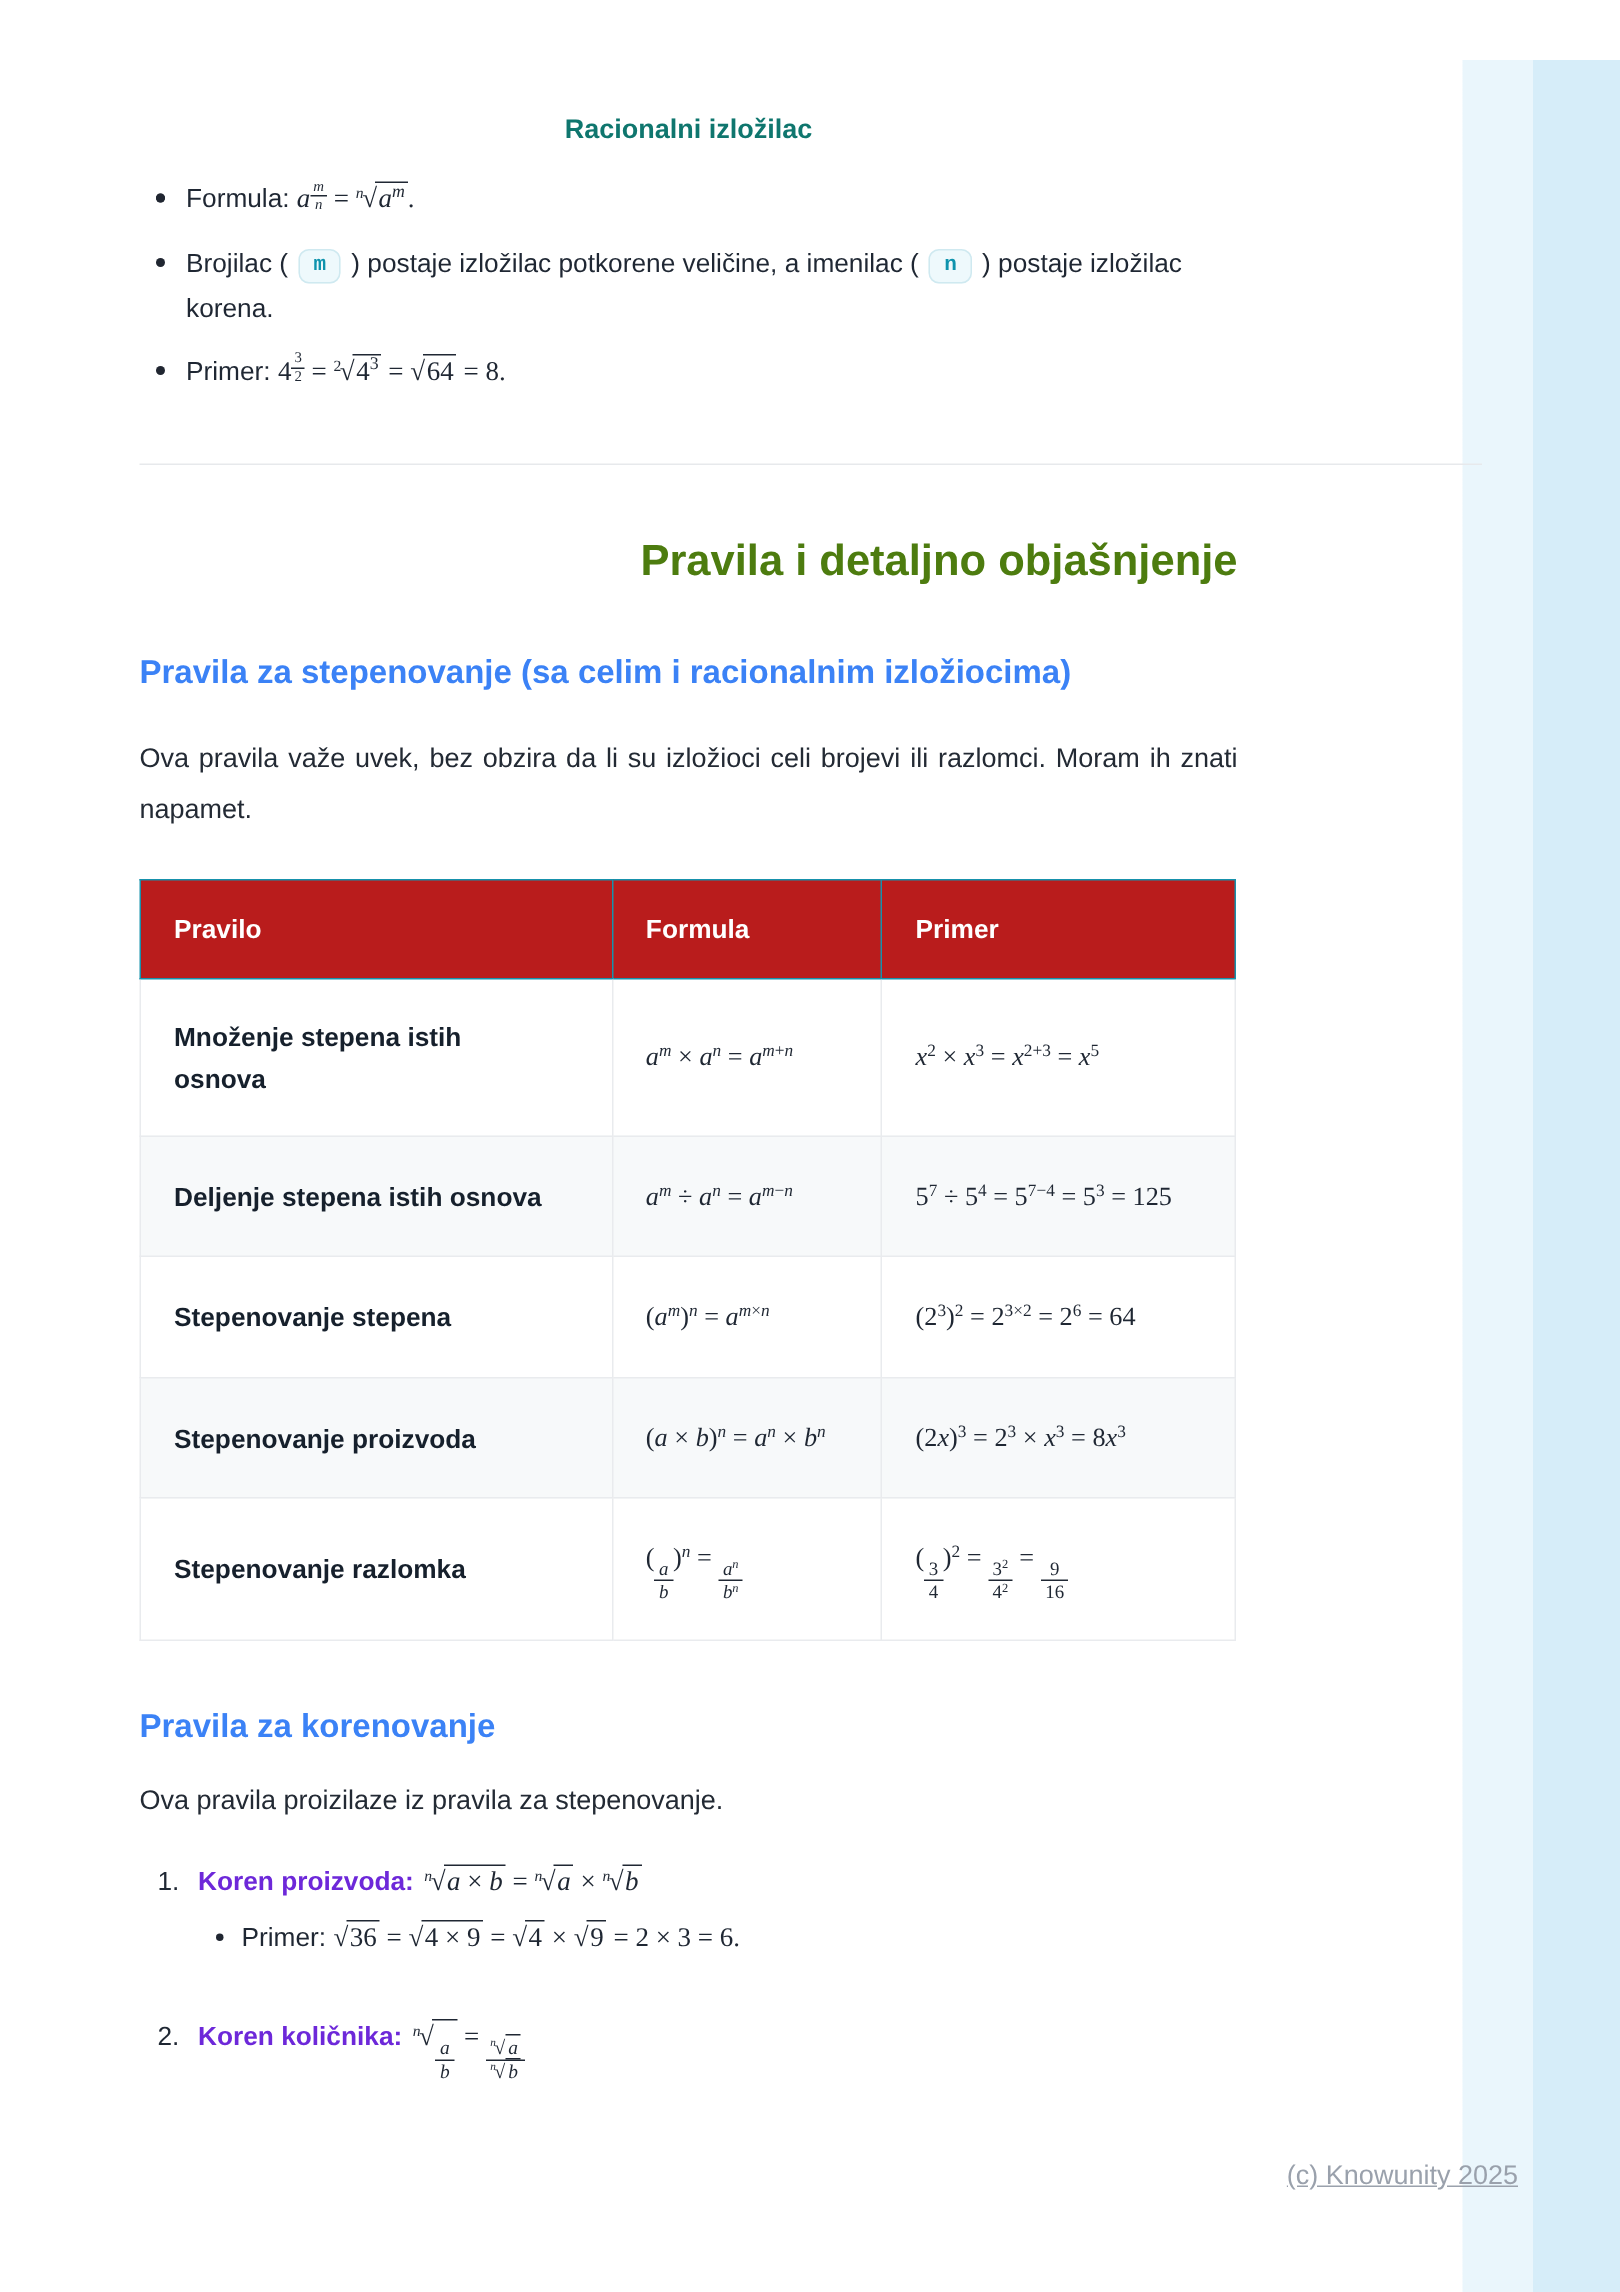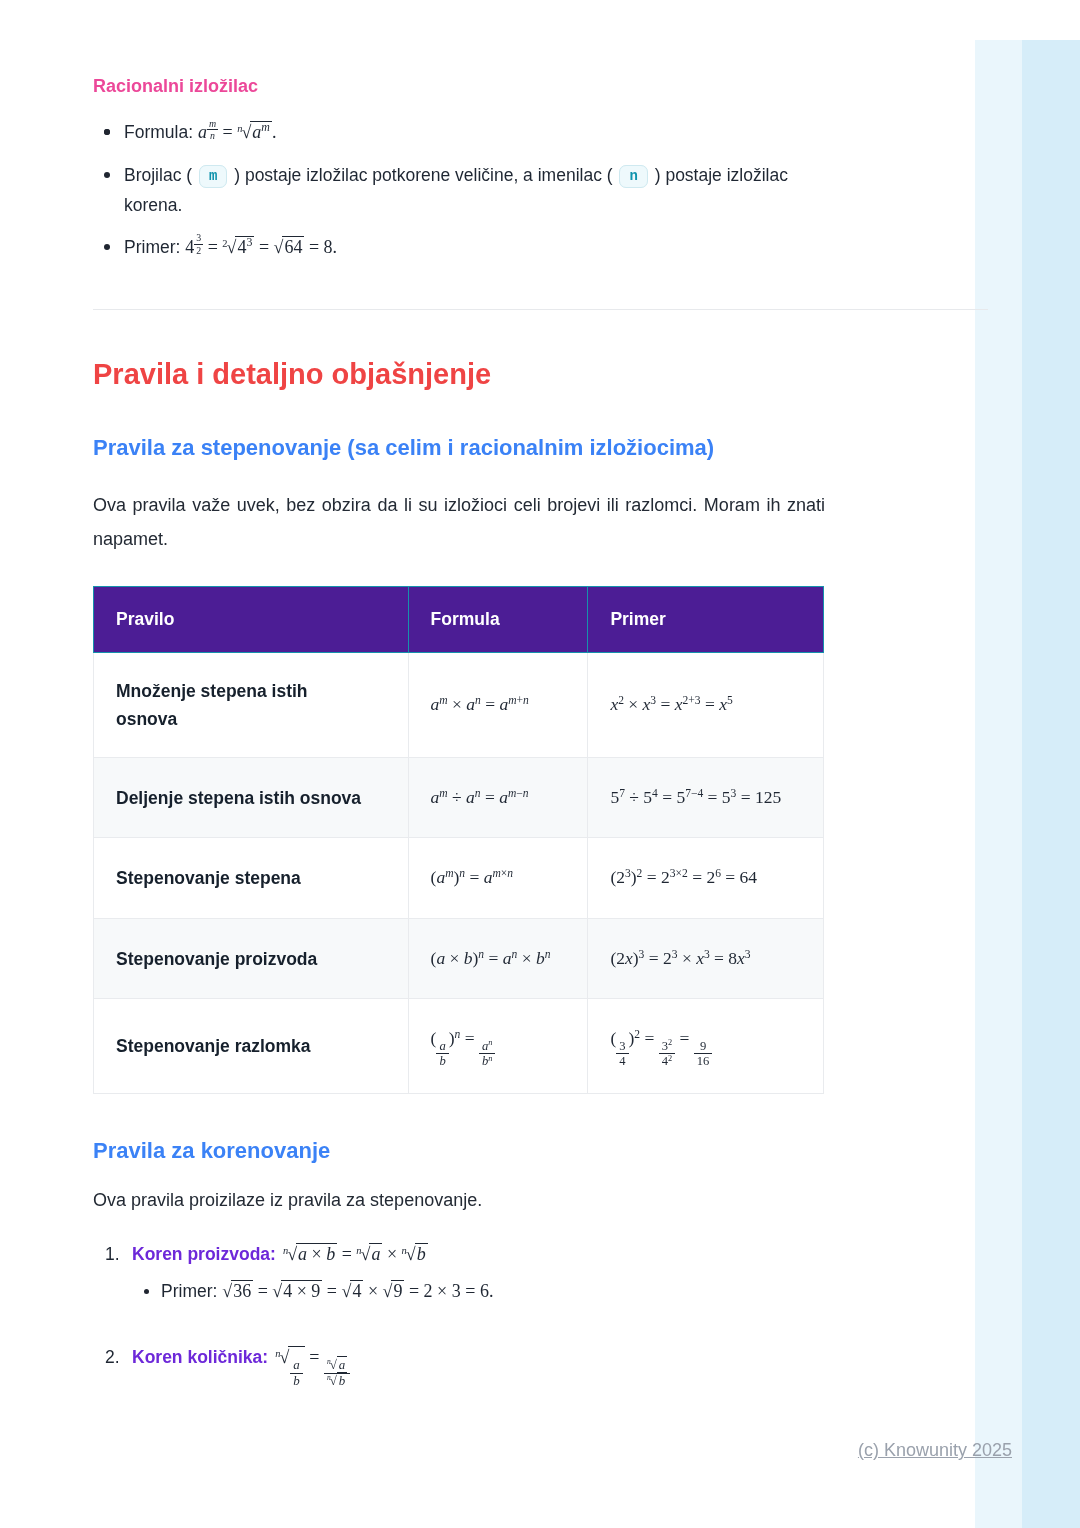--- a/index.html
+++ b/index.html
@@ -16,25 +16,25 @@
     z-index:0;
   }
   .content { position:absolute; left:93px; top:0; width:732px; z-index:1; padding-top:48px; }
 
   
   .blist { margin:0; padding:0; list-style:none; }
   .blist li { position:relative; padding-left:31px; margin:11px 0; line-height:1.75; }
   .dot { position:absolute; left:11px; top:12px; width:6px; height:6px; border-radius:50%; background:#202631; }
   .dot2 { position:static; display:inline-block; margin:0 12px 3px 0; width:5px; height:5px; }
 
-  h4.rational { font-size:18px; font-weight:700; color:#ec4899; margin:28px 0 20px; }
+  h4.rational { font-size:18px; font-weight:700; color:#0f766e; margin:28px 0 20px;text-align:center; }
 
   hr.divider { border:none; border-top:1.6px solid #e7e9ec; margin:46px 0 0; width:895px; }
 
-  h2.rules-title { font-size:29px; font-weight:700; color:#ef4444; margin:48px 0 0; }
+  h2.rules-title { font-size:29px; font-weight:700; color:#4d7c0f; margin:48px 0 0;text-align:right; }
   h3.subtitle { font-size:22px; font-weight:700; color:#3b82f6; margin:44px 0 0; }
   p.lead { margin:28px 0 0; text-align:justify; font-size:18px; line-height:1.85; color:#232a34; word-spacing:1.5px; }
   p.roots-p { margin:26px 0 16px; font-size:18px; color:#232a34; }
 
   
   .mx { font-family:"Liberation Serif","DejaVu Serif",serif; font-size:18px; }
   .mathcell { font-family:"Liberation Serif","DejaVu Serif",serif; font-size:17.5px; line-height:1.8; }
   sup { font-size:66%; line-height:0; vertical-align:baseline; position:relative; top:-0.55em; }
   .ridx { font-size:58%; position:relative; top:-0.6em; margin-right:-1px; }
   .rsign { margin-right:-1px; }
@@ -48,21 +48,21 @@
 
   .chip {
     font-family:"Liberation Mono", monospace; font-size:14px; font-weight:700;
     color:#0e93ad; background:#eef9fc; border:1px solid #cfe9f0; border-radius:7px;
     padding:2px 9px 3px; margin:0 2px; vertical-align:1px;
   }
 
   
   table.rules { border-collapse:collapse; width:731px; margin:30px 0 0; border:1px solid #e7e9ec; }
   table.rules th {
-    background:#4c1d95; color:#ffffff; text-align:left; font-size:17.5px; font-weight:700;
+    background:#b91c1c; color:#ffffff; text-align:left; font-size:17.5px; font-weight:700;
     padding:22px 22px; border:1px solid #1691ac;
   }
   table.rules td { border:1px solid #e9ebee; padding:24px 22px; vertical-align:middle; }
   table.rules td.rule { font-weight:700; color:#16202c; line-height:1.6; font-size:17.5px; padding-right:40px; }
   table.rules tbody tr:nth-child(even) td { background:#f7f9fa; }
   .col-rule { width:315px; } .col-formula { width:180px; } .col-primer { width:236px; }
 
   
   .olist { margin:28px 0 0; padding-left:12px; }
   .oitem { display:flex; margin:0 0 20px; line-height:1.75; }

